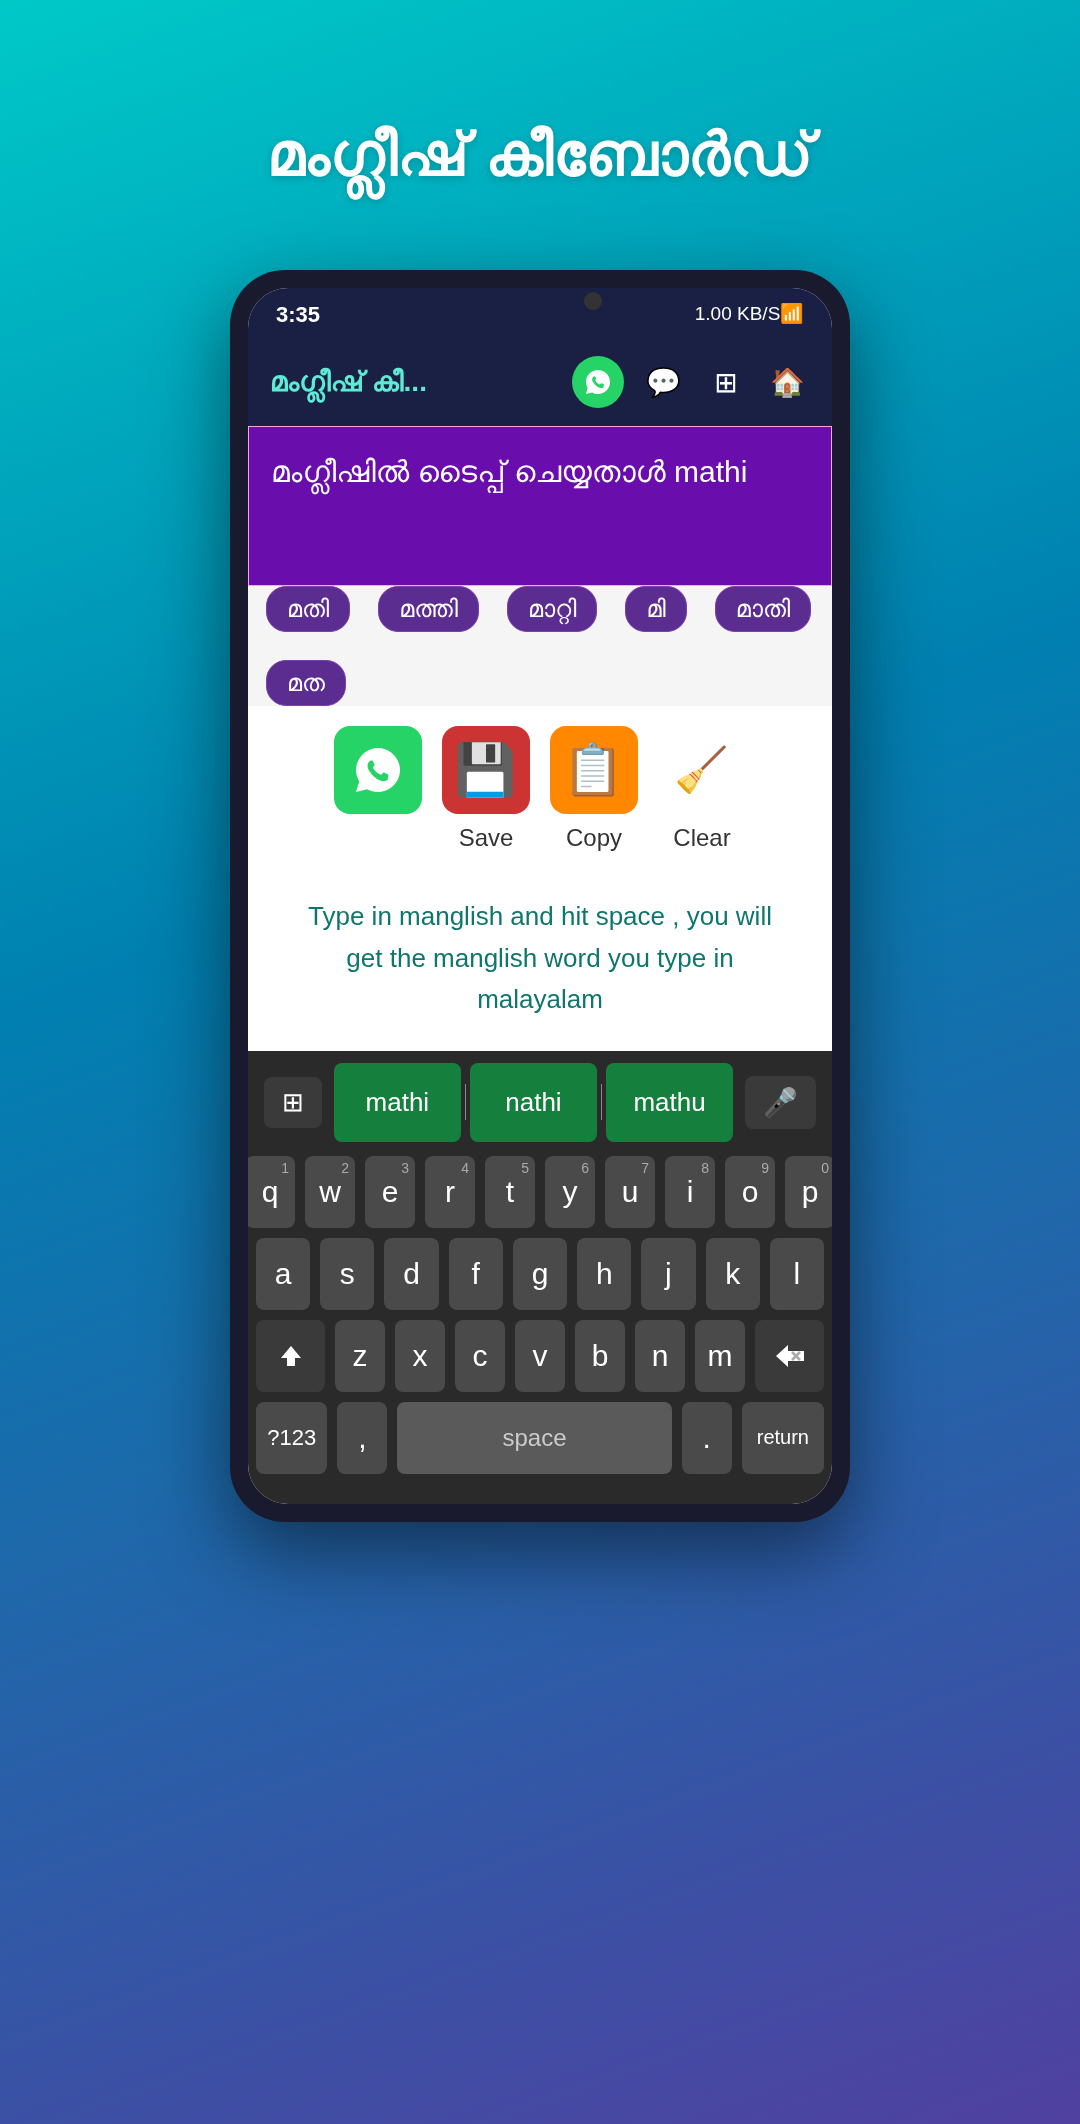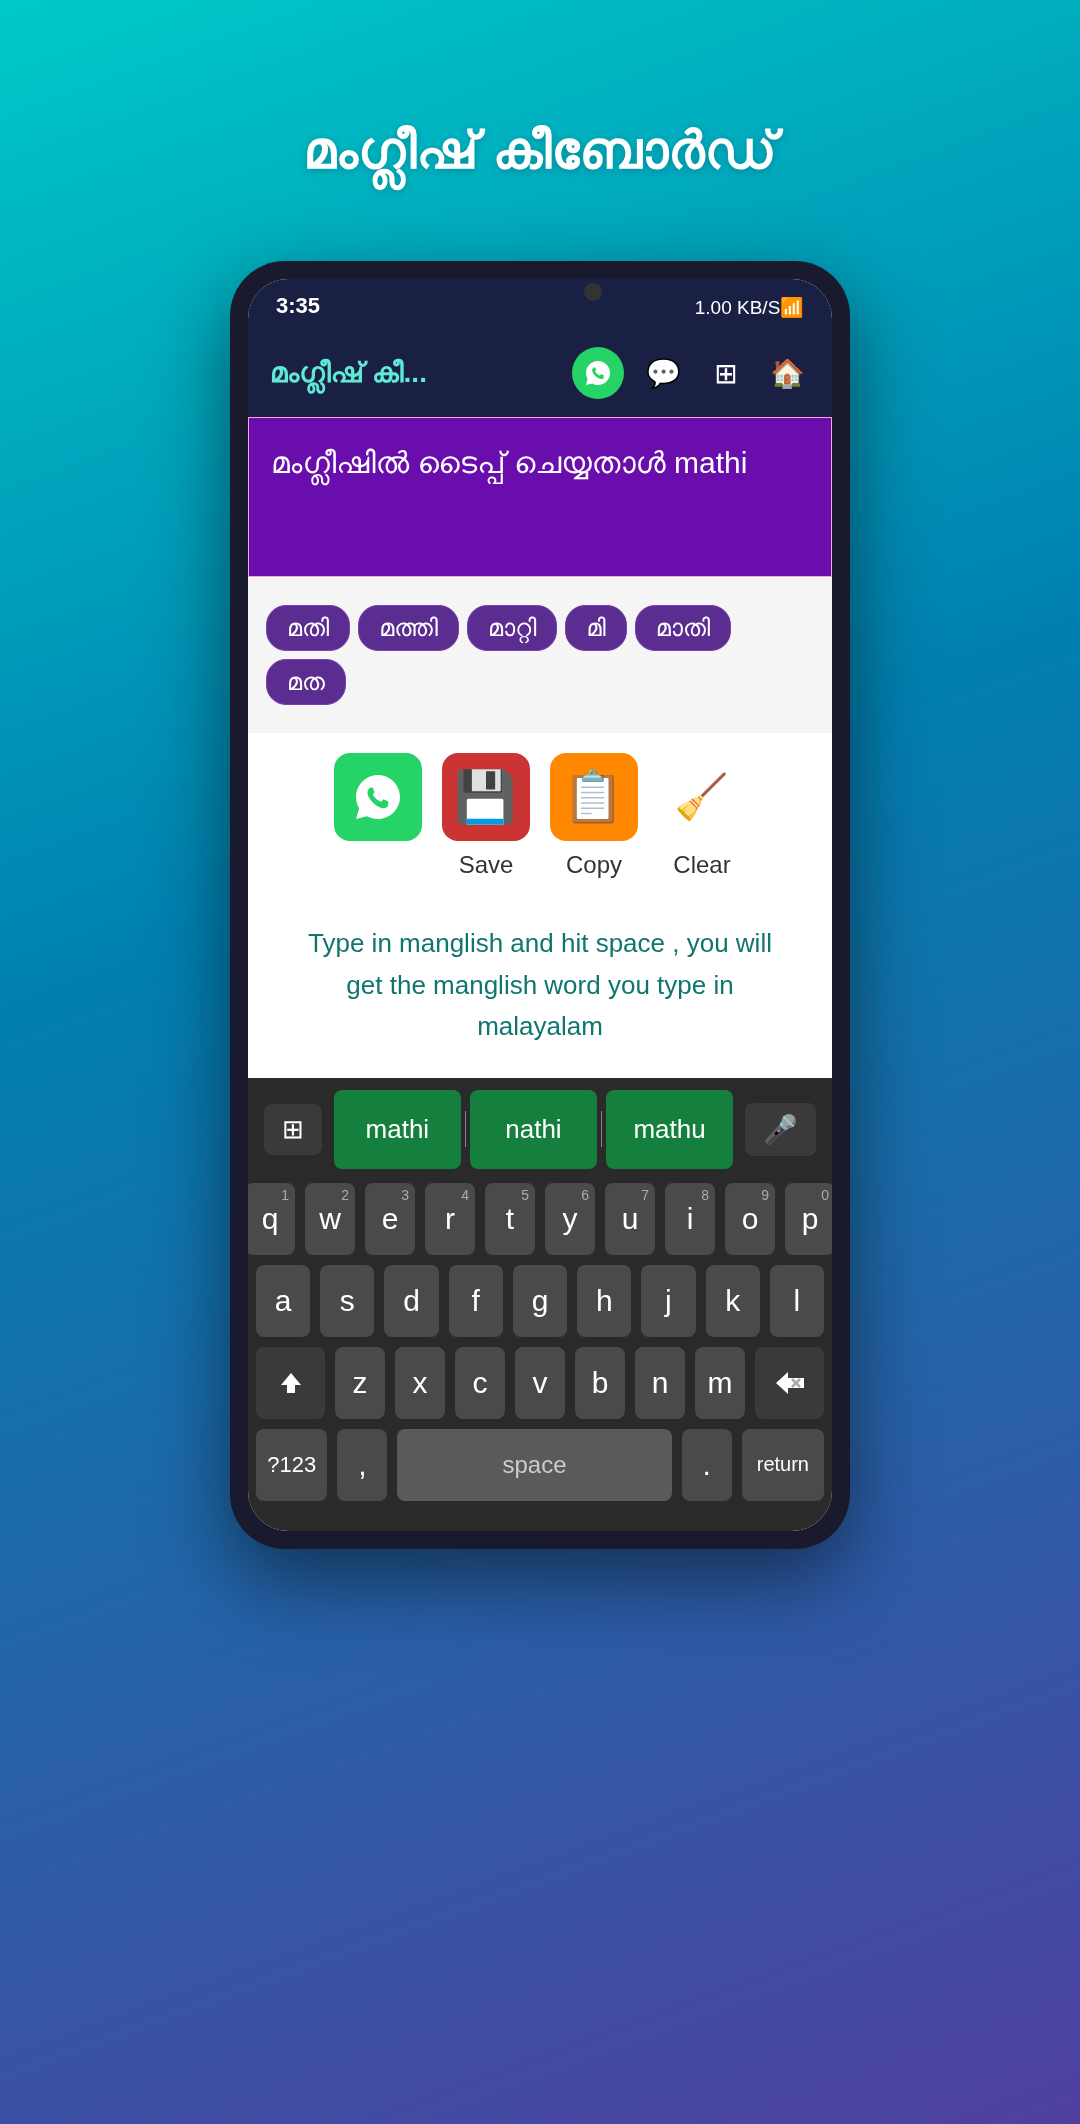--- a/index.html
+++ b/index.html
@@ -9,21 +9,21 @@
       overflow: hidden;
       background: linear-gradient(160deg, #00c9c8 0%, #0080b0 40%, #5040a0 100%);
       display: flex;
       flex-direction: column;
       align-items: center;
       font-family: 'Segoe UI', Arial, sans-serif;
     }
 
     .page-title {
       color: white;
-      font-size: 52px;
+      font-size: 60px;
       font-weight: bold;
       margin-top: 120px;
       margin-bottom: 80px;
       text-align: center;
       text-shadow: 0 2px 8px rgba(0,0,0,0.2);
     }
 
     
     .phone-shell {
       width: 620px;
@@ -39,21 +39,21 @@
       background: #ffffff;
       border-radius: 40px;
       overflow: hidden;
     }
 
     
     .status-bar {
       background: #1a2044;
       display: flex;
       justify-content: space-between;
-      align-items: flex-end;
+      align-items: flex-start;
       padding: 14px 28px 10px;
       color: white;
       font-size: 22px;
     }
     .status-time { font-weight: 600; }
     .status-icons { display: flex; align-items: center; font-size: 19px; }
     .camera-notch {
       width: 160px;
       height: 26px;
       background: #1a2044;
@@ -117,23 +117,23 @@
       padding: 24px 22px;
       min-height: 160px;
       color: white;
       font-size: 30px;
       line-height: 1.4;
     }
 
     
     .suggestions {
       background: #f5f5f5;
-      padding: 28px 18px;
-      display: flex;
-      gap: 8px;
+      padding: 0 18px;
+      display: flex;
+      gap: 28px;
       flex-wrap: wrap;
     }
     .suggestion-chip {
       background: #5c2d91;
       color: white;
       border-radius: 20px;
       padding: 8px 20px;
       font-size: 24px;
       border: 1px solid #7a3fb0;
     }

